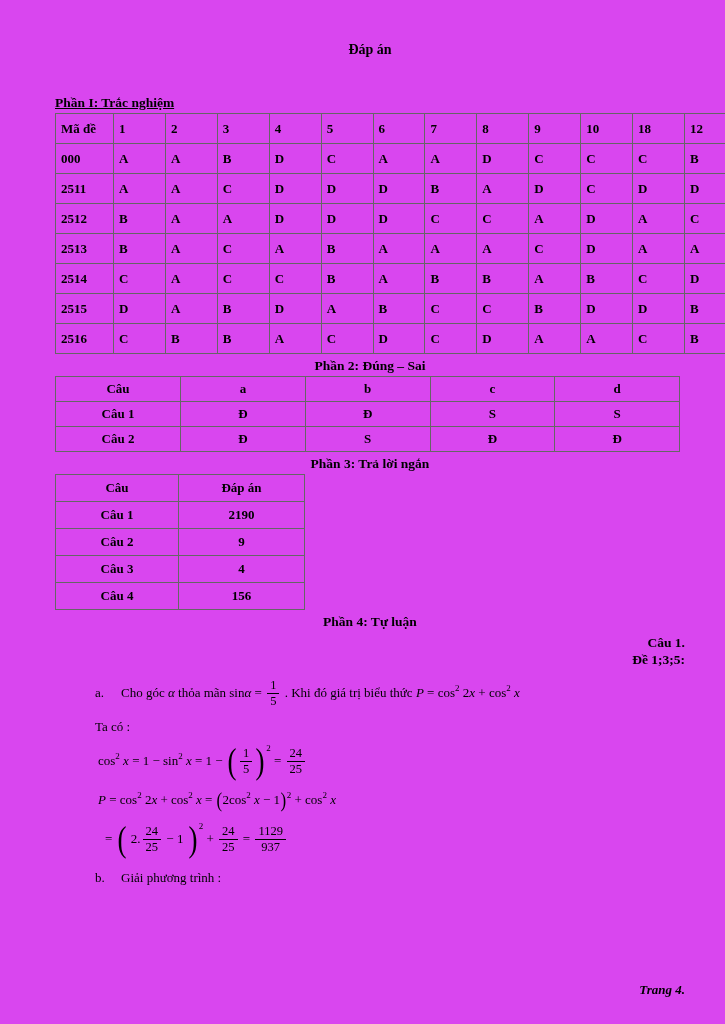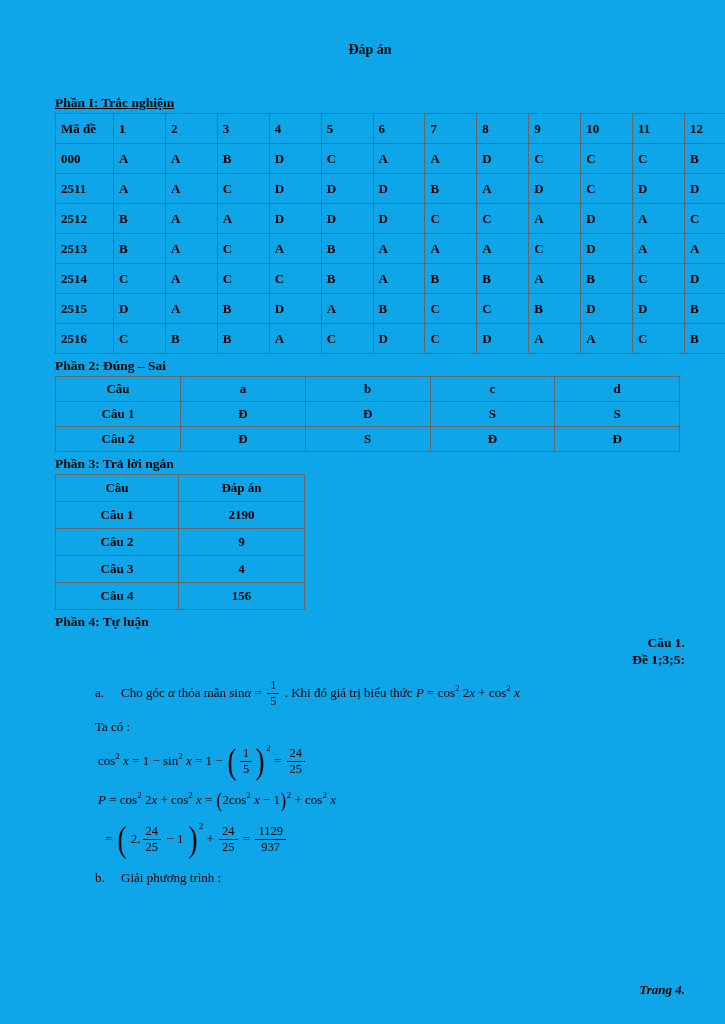--- a/index.html
+++ b/index.html
@@ -1,22 +1,22 @@
 <!DOCTYPE html>
 <html><head>
 <meta charset="utf-8">
 <style>
   html,body{margin:0;padding:0;background:#fff;}
-  .page{position:relative;width:725px;height:1024px;background:#0ea5e9;overflow:hidden;
+  .page{position:relative;width:725px;height:1024px;background:#d946ef;overflow:hidden;
         font-family:"Liberation Serif","DejaVu Serif",serif;color:#000;}
   .content{padding:42px 40px 0 55px;}
   .title{text-align:center;font-weight:bold;font-size:14px;}
   .h{font-weight:bold;font-size:13.5px;margin:0;line-height:17px;}
   .h1h{margin-top:36px;margin-bottom:2px;text-decoration:underline;}
-  .hafter{margin-top:3px;margin-bottom:2px;}
+  .hafter{margin-top:3px;margin-bottom:2px;text-align:center;}
   table{border-collapse:collapse;table-layout:fixed;}
   td{border:1px solid #666;font-weight:bold;font-size:13px;vertical-align:middle;
      overflow:hidden;white-space:nowrap;}
   .t1{width:682px;}
   .t1 td{height:29px;text-align:left;padding:0 0 0 5px;}
   .t2{width:625px;}
   .t2 td{height:24px;text-align:center;padding:0;}
   .t3{width:250px;}
   .t3 td{height:26px;text-align:center;padding:0;}
   .bold{font-weight:bold;font-size:13.5px;line-height:17px;text-align:right;}
@@ -60,21 +60,21 @@
             <td>1</td>
             <td>2</td>
             <td>3</td>
             <td>4</td>
             <td>5</td>
             <td>6</td>
             <td>7</td>
             <td>8</td>
             <td>9</td>
             <td>10</td>
-            <td>11</td>
+            <td>18</td>
             <td>12</td>
           </tr>
           <tr>
             <td>000</td>
             <td>A</td>
             <td>A</td>
             <td>B</td>
             <td>D</td>
             <td>C</td>
             <td>A</td>

